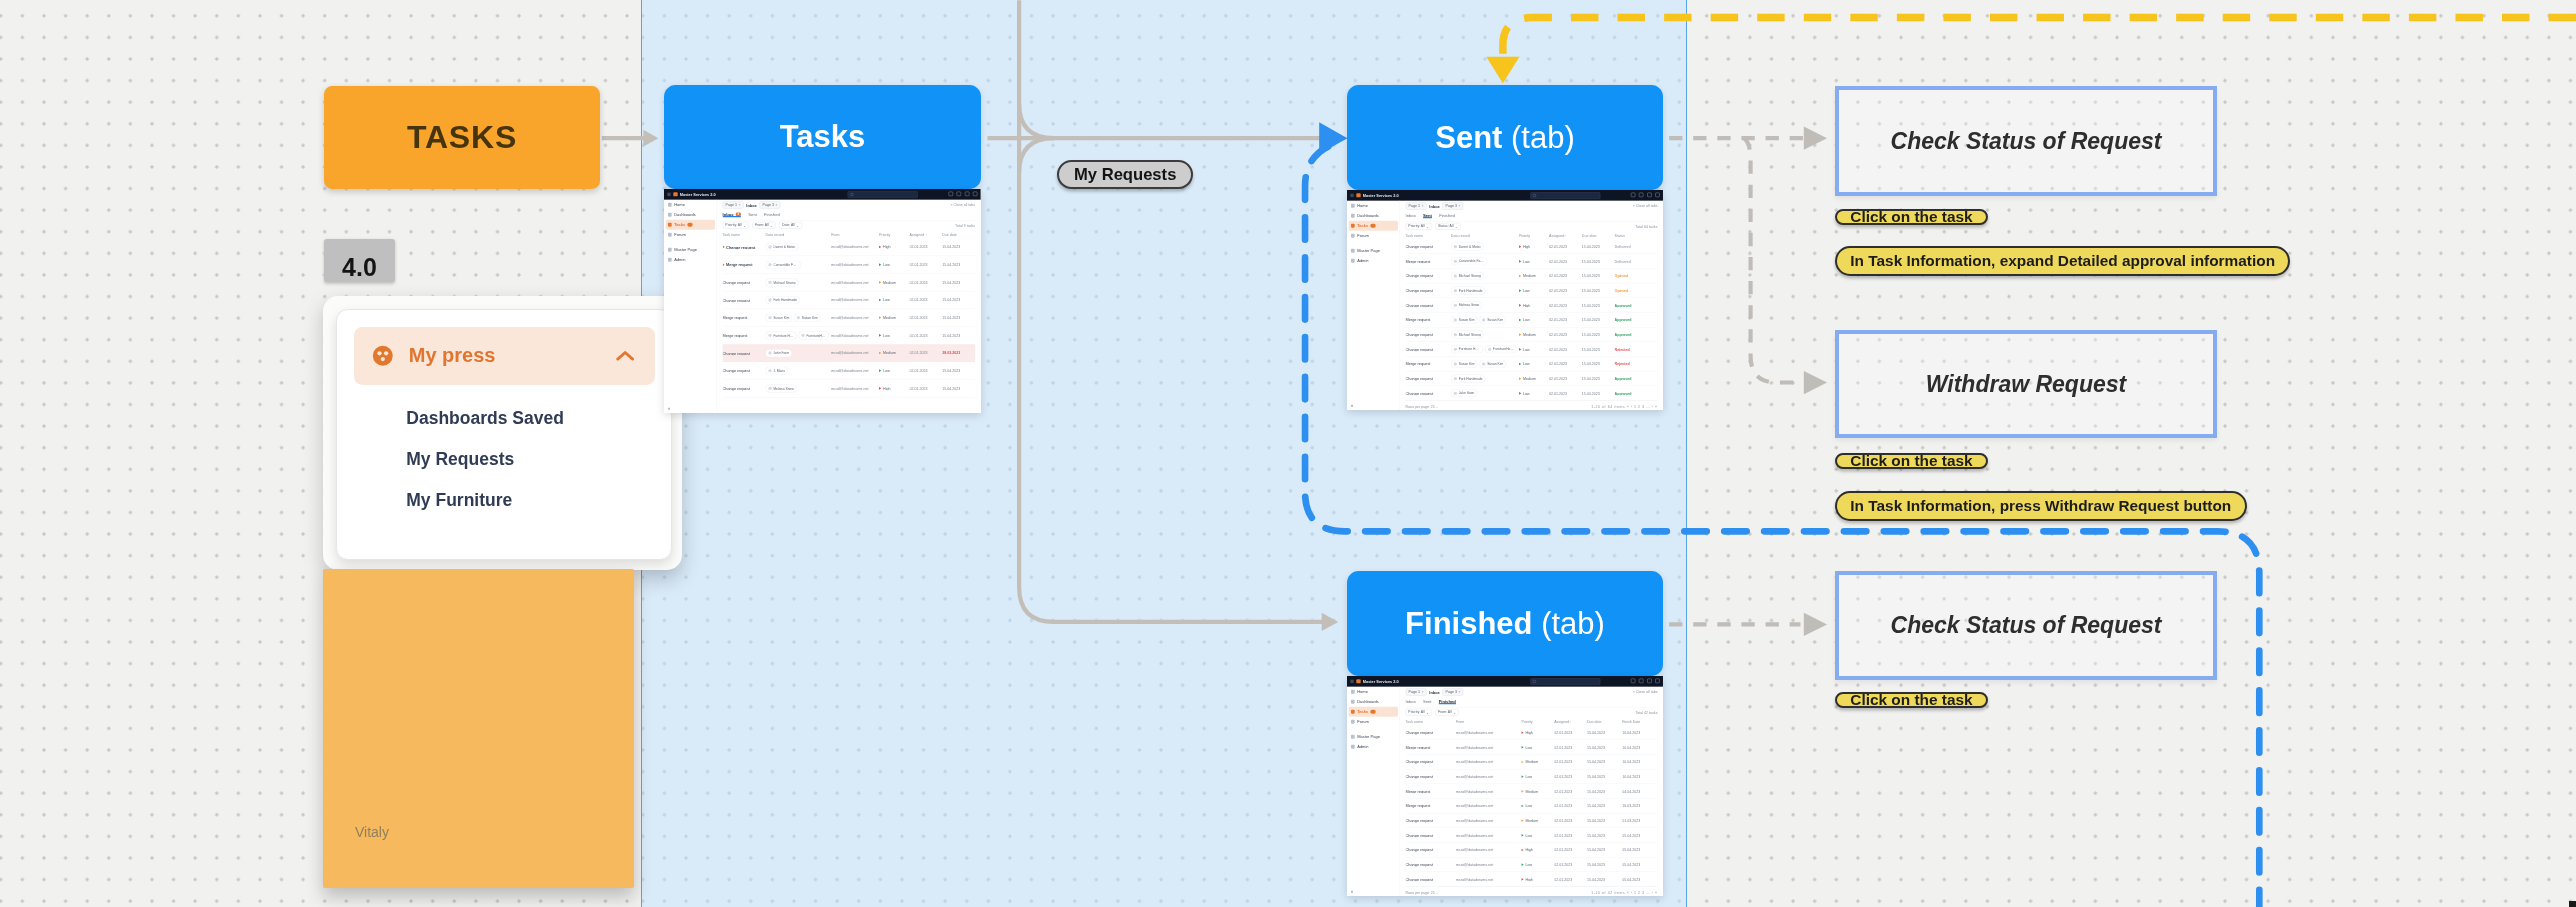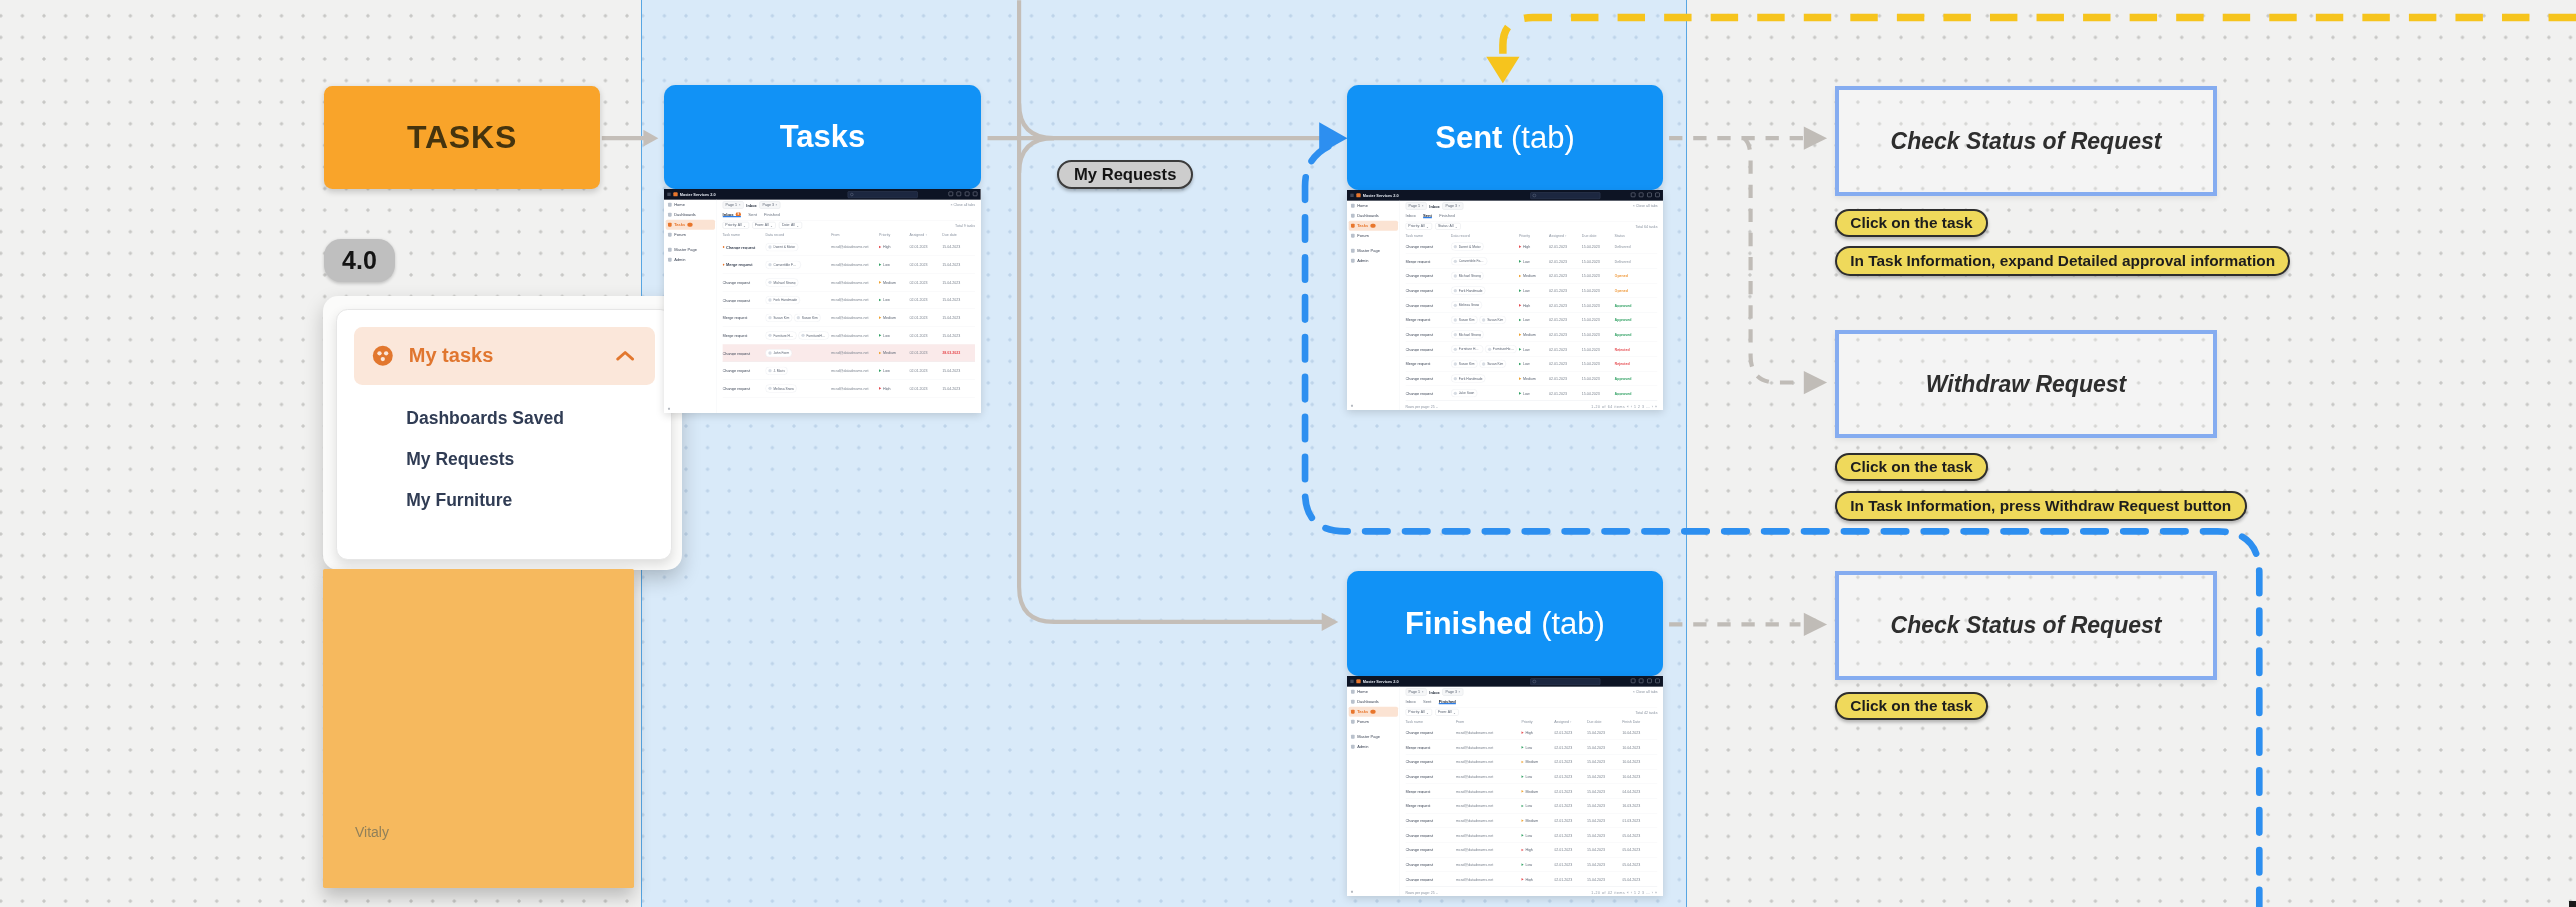--- a/index.html
+++ b/index.html
@@ -12,21 +12,21 @@
     background-image:radial-gradient(circle,#BDD3E9 1.4px,transparent 1.8px);
     background-size:21.6px 21.6px;background-position:11.6px 5px;
     border-left:1.7px solid #57A6E3;border-right:1.7px solid #57A6E3;}
   .connector-layer{position:absolute;left:0;top:0;z-index:2;}
   .obj{position:absolute;z-index:3;box-sizing:border-box;}
 
   .sticker{background:#F9A42A;border-radius:8.3px;display:flex;align-items:center;justify-content:center;
     box-shadow:0 2.5px 6.6px rgba(0,0,0,.18);}
   .sticker span{font-size:32px;font-weight:800;letter-spacing:0.8px;color:#45340E;}
 
-  .version-badge{background:#BFBFBF;border-radius:17px;display:flex;align-items:center;justify-content:center;
+  .version-badge{background:#BFBFBF;border-radius:3px;display:flex;align-items:flex-end;justify-content:center;
     box-shadow:0 1.7px 3.3px rgba(0,0,0,.2);}
   .version-badge span{font-size:25px;font-weight:700;color:#141414;}
 
   .card-outer{background:#FBFBFA;border-radius:15px;box-shadow:0 8.3px 20px rgba(0,0,0,.20);}
   .card-inner{position:absolute;background:#FFFFFF;border-radius:11.6px;border:0.8px solid #E6E6E6;
     box-shadow:0 5px 11.6px rgba(0,0,0,.12);}
   .mywork-header{position:absolute;left:16.6px;top:16.6px;right:16.6px;height:58px;background:#FBE7DA;border-radius:8.3px;
     display:flex;align-items:center;}
   .mywork-title{font-size:20px;font-weight:700;color:#E0762F;margin-left:15px;}
   .mywork-item{position:absolute;left:69px;font-size:17.5px;font-weight:600;color:#303C54;}
@@ -39,21 +39,21 @@
     box-shadow:0 2.5px 6.6px rgba(0,0,0,.12);}
   .node .t-bold{font-size:31px;font-weight:700;color:#fff;}
   .node .t-reg{font-size:31px;font-weight:400;color:#fff;white-space:pre;}
 
   .outline-box{border:4.2px solid #85ACF0;background:rgba(255,255,255,.25);display:flex;align-items:center;justify-content:center;
     box-shadow:0 2.5px 5px rgba(0,0,0,.07);font-style:italic;}
   .outline-box span{font-size:23px;font-weight:700;color:#2E2E2E;}
 
   .pill{display:inline-flex;align-items:center;border-radius:16px;white-space:nowrap;
     box-shadow:0 2.5px 3.3px rgba(0,0,0,.25);}
-  .pill-yellow{background:#EFD95B;border:2.5px solid #2E2E2E;padding:0 13.3px;height:28px;}
+  .pill-yellow{background:#EFD95B;border:2.5px solid #2E2E2E;padding:0 13.3px;height:16px;}
   .pill-yellow span{font-size:15.4px;font-weight:600;color:#1D1D1D;}
   .pill-gray{background:#CDCDCD;border:2.5px solid #3C3C3C;padding:0 15px;height:29px;}
   .pill-gray span{font-size:16.6px;font-weight:600;color:#141414;}
 
   .note-bullet{font-size:17.5px;line-height:22.4px;color:#8A9099;position:relative;padding-left:21.6px;}
   .note-bullet::before{content:"";position:absolute;left:5px;top:8.3px;width:5.8px;height:5.8px;border-radius:50%;background:#8A9099;}
 
   
   .shot{background:#fff;overflow:hidden;box-shadow:0 3.3px 8.3px rgba(0,0,0,.15);}
   .shot-scale{transform:scale(0.3333);transform-origin:0 0;position:absolute;left:0;top:0;}
@@ -156,21 +156,21 @@
 
   <div class="obj card-outer" style="left:323px;top:296px;width:359px;height:274px;">
     <div class="card-inner" style="left:13.3px;top:13.3px;width:334px;height:249px;">
       <div class="mywork-header">
         <svg width="21.6" height="21.6" viewBox="0 0 26 26" style="margin-left:18.3px;">
           <circle cx="13" cy="13" r="12" fill="#E2772E"></circle>
           <circle cx="9" cy="10" r="2.6" fill="#FBE7DA"></circle>
           <circle cx="17" cy="10" r="2.6" fill="#FBE7DA"></circle>
           <circle cx="13" cy="17" r="2.6" fill="#FBE7DA"></circle>
         </svg>
-        <span class="mywork-title">My tasks</span>
+        <span class="mywork-title">My press</span>
         <svg width="18.3" height="11.6" viewBox="0 0 22 14" style="margin-left:auto;margin-right:20px;">
           <polyline points="2,11 11,3 20,11" fill="none" stroke="#E2772E" stroke-width="3.4" stroke-linecap="round" stroke-linejoin="round"></polyline>
         </svg>
       </div>
       <div class="mywork-item" style="top:98px;">Dashboards Saved</div>
       <div class="mywork-item" style="top:139px;">My Requests</div>
       <div class="mywork-item" style="top:180px;">My Furniture</div>
     </div>
   </div>
 

